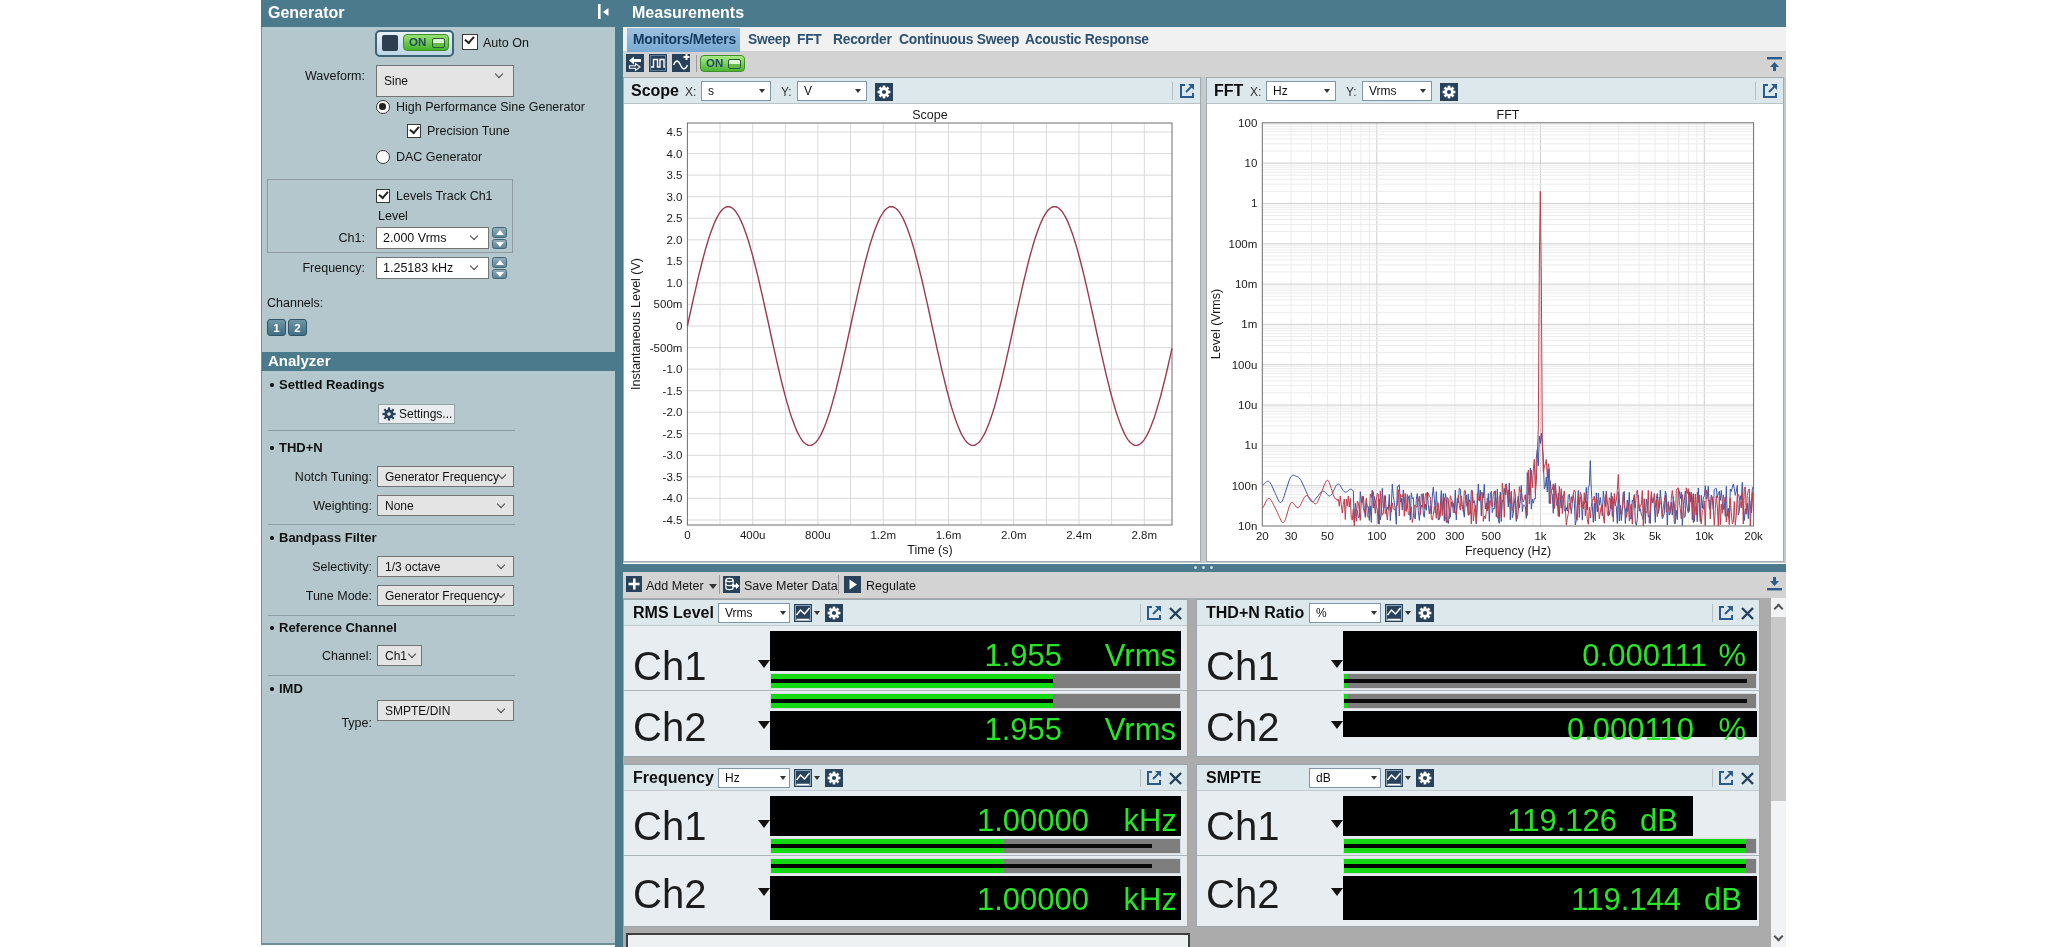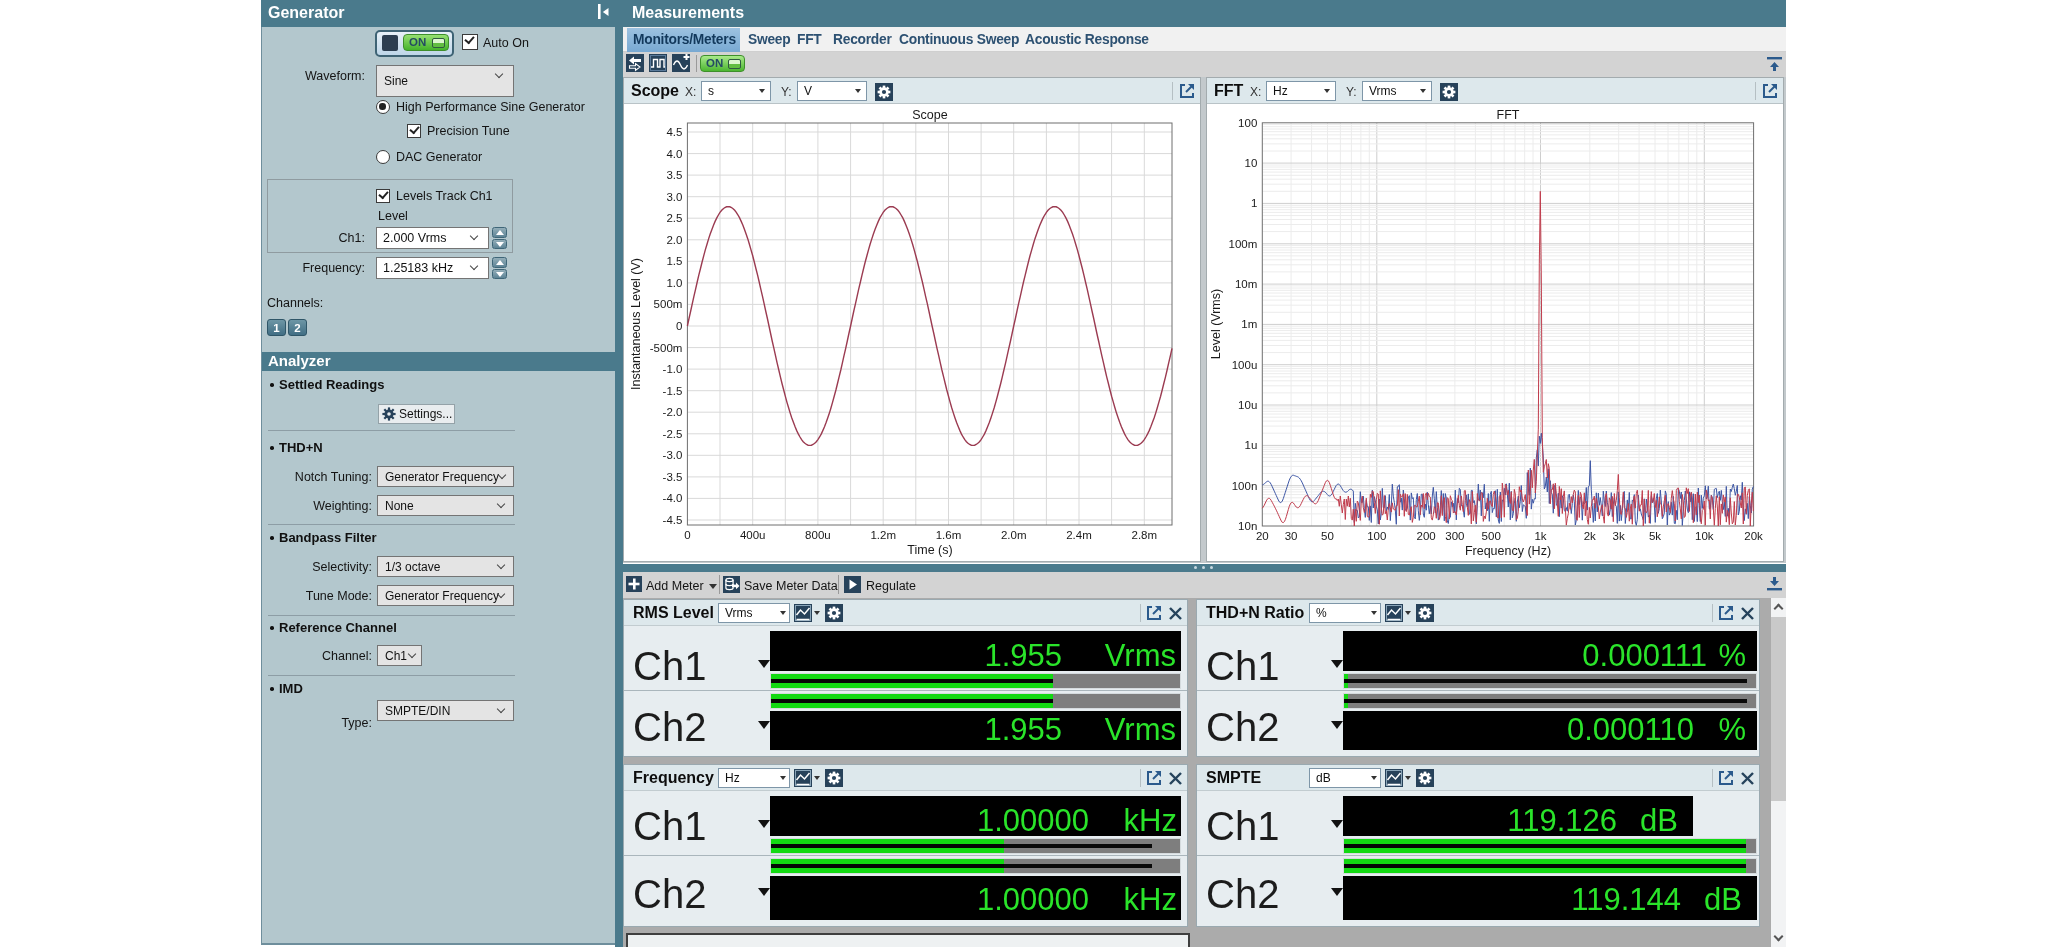--- a/index.html
+++ b/index.html
@@ -615,21 +615,21 @@
     </g>
   </svg>
 <div class="chlbl" style="left:1206px;top:646px">Ch1</div>
 <div class="tri-d" style="left:1331px;top:660px;border-left-width:6px;border-right-width:6px;border-top-width:8px;border-top-color:#111"></div>
 <div class="chlbl" style="left:1206px;top:707px">Ch2</div>
 <div class="tri-d" style="left:1331px;top:721px;border-left-width:6px;border-right-width:6px;border-top-width:8px;border-top-color:#111"></div>
 <div class="lcd" style="left:1343px;top:631px;width:414px;height:40px">
     <span style="right:50px;top:9px">0.000111</span>
     <span style="right:11px;top:9px">%</span>
   </div>
-<div class="lcd" style="left:1343px;top:711px;width:414px;height:39px">
+<div class="lcd" style="left:1343px;top:711px;width:414px;height:26px">
     <span style="right:63px;top:3px">0.000110</span>
     <span style="right:11px;top:3px">%</span>
   </div>
 <div class="abs" style="left:1197px;top:690px;width:562px;height:1px;background:#aab6bc"></div>
 <div class="abs" style="left:1343px;top:673px;width:414px;height:16px;border:1px solid #d5dbde;background:#7e7e7e"></div>
 <div class="abs" style="left:1344px;top:674px;width:403px;height:14px;background:linear-gradient(180deg,#7e7e7e 0 36%,#0a0a0a 36% 64%,#7e7e7e 64%)"></div>
 <div class="abs" style="left:1344px;top:674px;width:4px;height:14px;background:linear-gradient(180deg,#12d912 0 36%,#050505 36% 64%,#12d912 64%)"></div>
 <div class="abs" style="left:1343px;top:693px;width:414px;height:16px;border:1px solid #d5dbde;background:#7e7e7e"></div>
 <div class="abs" style="left:1344px;top:694px;width:403px;height:14px;background:linear-gradient(180deg,#7e7e7e 0 36%,#0a0a0a 36% 64%,#7e7e7e 64%)"></div>
 <div class="abs" style="left:1344px;top:694px;width:4px;height:14px;background:linear-gradient(180deg,#12d912 0 36%,#050505 36% 64%,#12d912 64%)"></div>

